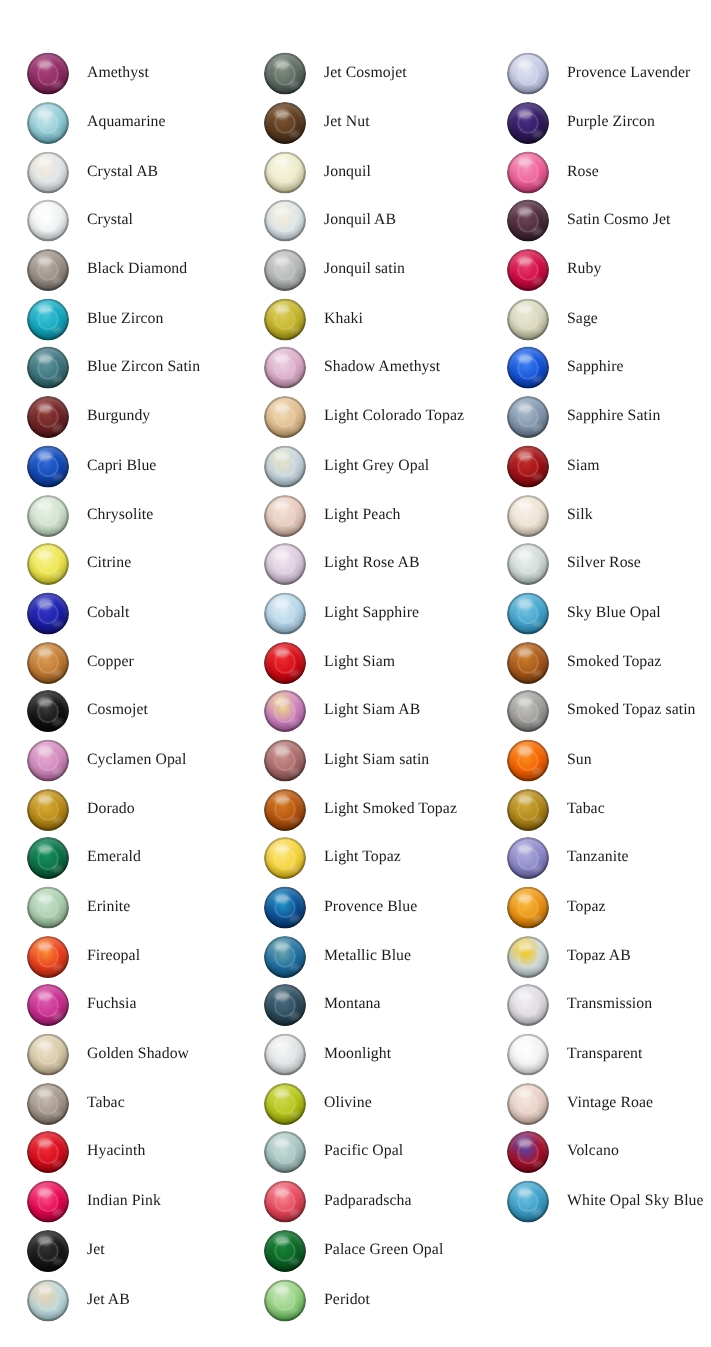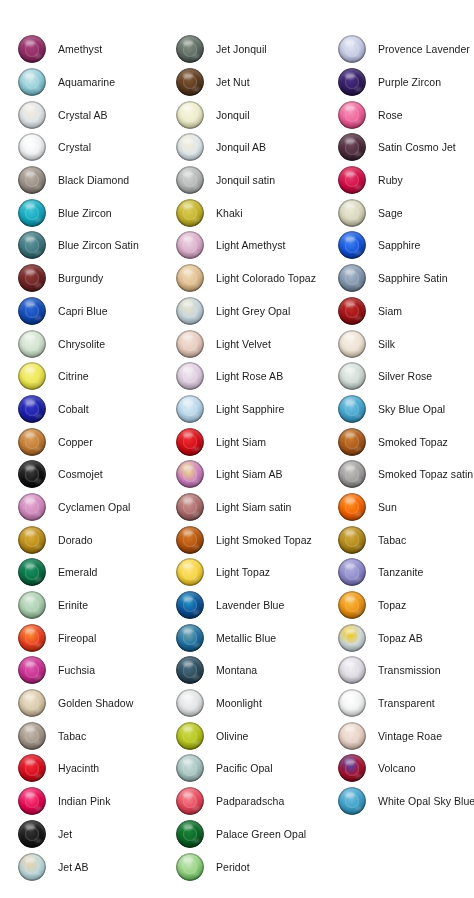--- a/index.html
+++ b/index.html
@@ -12,20 +12,21 @@
     width: 474px;
     height: 898px;
     font-family: "Liberation Sans", sans-serif;
     overflow: hidden;
   }
   #chart {
     position: relative;
     width: 474px;
     height: 898px;
     background: #ffffff;
+    font-family: Liberation Serif, serif;
   }
   .column {
     position: absolute;
     top: 33px;
   }
   #col-0 { left: 18px; width: 158px; }
   #col-1 { left: 176px; width: 162px; }
   #col-2 { left: 338px; width: 136px; }
 
   .swatch-row {
@@ -360,21 +361,21 @@
     </div>
   <div class="column" id="col-1">
       <div class="swatch-row">
         <div class="gem">
           <div class="facets" style="background: radial-gradient(circle at 38% 30%, rgb(127, 139, 125) 0%, rgb(93, 106, 99) 46%, rgb(52, 61, 56) 100%);"></div>
           <div class="table-top" style="background: radial-gradient(circle at 40% 35%, rgb(127, 139, 125) 0%, rgb(93, 106, 99) 80%); box-shadow: rgba(255, 255, 255, 0.5) 0px 0px 2px inset;"></div>
           <div class="spark"></div>
           <div class="spark2"></div>
           <div class="rim"></div>
         </div>
-        <span class="label">Jet Jonquil</span>
+        <span class="label">Jet Cosmojet</span>
       </div>
       <div class="swatch-row">
         <div class="gem">
           <div class="facets" style="background: radial-gradient(circle at 38% 30%, rgb(124, 83, 48) 0%, rgb(91, 58, 32) 46%, rgb(47, 28, 12) 100%);"></div>
           <div class="table-top" style="background: radial-gradient(circle at 40% 35%, rgb(124, 83, 48) 0%, rgb(91, 58, 32) 80%); box-shadow: rgba(255, 255, 255, 0.5) 0px 0px 2px inset;"></div>
           <div class="spark"></div>
           <div class="spark2"></div>
           <div class="rim"></div>
         </div>
         <span class="label">Jet Nut</span>
@@ -420,21 +421,21 @@
         <span class="label">Khaki</span>
       </div>
       <div class="swatch-row">
         <div class="gem">
           <div class="facets" style="background: radial-gradient(circle at 38% 30%, rgb(234, 208, 224) 0%, rgb(217, 170, 200) 46%, rgb(168, 122, 152) 100%);"></div>
           <div class="table-top" style="background: radial-gradient(circle at 40% 35%, rgb(234, 208, 224) 0%, rgb(217, 170, 200) 80%); box-shadow: rgba(255, 255, 255, 0.5) 0px 0px 2px inset;"></div>
           <div class="spark"></div>
           <div class="spark2"></div>
           <div class="rim"></div>
         </div>
-        <span class="label">Light Amethyst</span>
+        <span class="label">Shadow Amethyst</span>
       </div>
       <div class="swatch-row">
         <div class="gem">
           <div class="facets" style="background: radial-gradient(circle at 38% 30%, rgb(240, 216, 180) 0%, rgb(223, 189, 142) 46%, rgb(171, 135, 88) 100%);"></div>
           <div class="table-top" style="background: radial-gradient(circle at 40% 35%, rgb(240, 216, 180) 0%, rgb(223, 189, 142) 80%); box-shadow: rgba(255, 255, 255, 0.5) 0px 0px 2px inset;"></div>
           <div class="spark"></div>
           <div class="spark2"></div>
           <div class="rim"></div>
         </div>
         <span class="label">Light Colorado Topaz</span>
@@ -450,21 +451,21 @@
         <span class="label">Light Grey Opal</span>
       </div>
       <div class="swatch-row">
         <div class="gem">
           <div class="facets" style="background: radial-gradient(circle at 38% 30%, rgb(243, 224, 214) 0%, rgb(230, 201, 188) 46%, rgb(177, 146, 134) 100%);"></div>
           <div class="table-top" style="background: radial-gradient(circle at 40% 35%, rgb(243, 224, 214) 0%, rgb(230, 201, 188) 80%); box-shadow: rgba(255, 255, 255, 0.5) 0px 0px 2px inset;"></div>
           <div class="spark"></div>
           <div class="spark2"></div>
           <div class="rim"></div>
         </div>
-        <span class="label">Light Velvet</span>
+        <span class="label">Light Peach</span>
       </div>
       <div class="swatch-row">
         <div class="gem">
           <div class="facets" style="background: radial-gradient(circle at 38% 30%, rgb(239, 230, 239) 0%, rgb(220, 202, 221) 46%, rgb(172, 156, 177) 100%);"></div>
           <div class="table-top" style="background: radial-gradient(circle at 40% 35%, rgb(239, 230, 239) 0%, rgb(220, 202, 221) 80%); box-shadow: rgba(255, 255, 255, 0.5) 0px 0px 2px inset;"></div>
           <div class="spark"></div>
           <div class="spark2"></div>
           <div class="rim"></div>
         </div>
         <span class="label">Light Rose AB</span>
@@ -530,21 +531,21 @@
         <span class="label">Light Topaz</span>
       </div>
       <div class="swatch-row">
         <div class="gem">
           <div class="facets" style="background: radial-gradient(circle at 38% 30%, rgb(31, 147, 196) 0%, rgb(12, 79, 150) 46%, rgb(4, 42, 87) 100%);"></div>
           <div class="table-top" style="background: radial-gradient(circle at 40% 35%, rgb(31, 147, 196) 0%, rgb(12, 79, 150) 80%); box-shadow: rgba(255, 255, 255, 0.5) 0px 0px 2px inset;"></div>
           <div class="spark"></div>
           <div class="spark2"></div>
           <div class="rim"></div>
         </div>
-        <span class="label">Lavender Blue</span>
+        <span class="label">Provence Blue</span>
       </div>
       <div class="swatch-row">
         <div class="gem">
           <div class="facets" style="background: radial-gradient(circle at 38% 30%, rgb(106, 163, 174) 0%, rgb(28, 110, 160) 46%, rgb(13, 63, 98) 100%);"></div>
           <div class="table-top" style="background: radial-gradient(circle at 40% 35%, rgb(106, 163, 174) 0%, rgb(28, 110, 160) 80%); box-shadow: rgba(255, 255, 255, 0.5) 0px 0px 2px inset;"></div>
           <div class="spark"></div>
           <div class="spark2"></div>
           <div class="rim"></div>
         </div>
         <span class="label">Metallic Blue</span>

